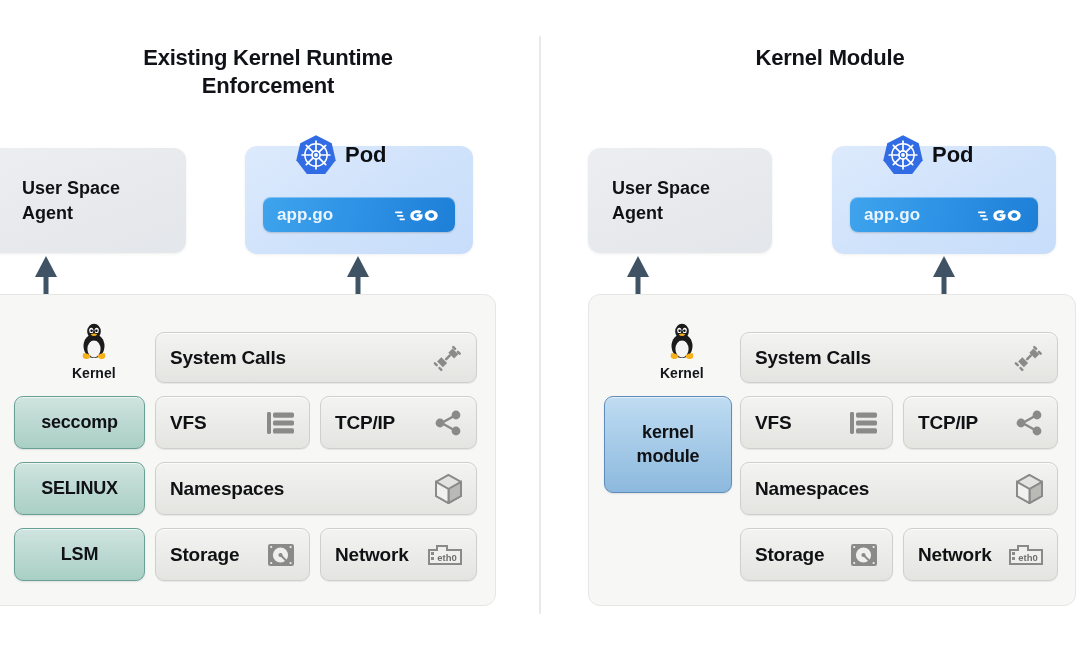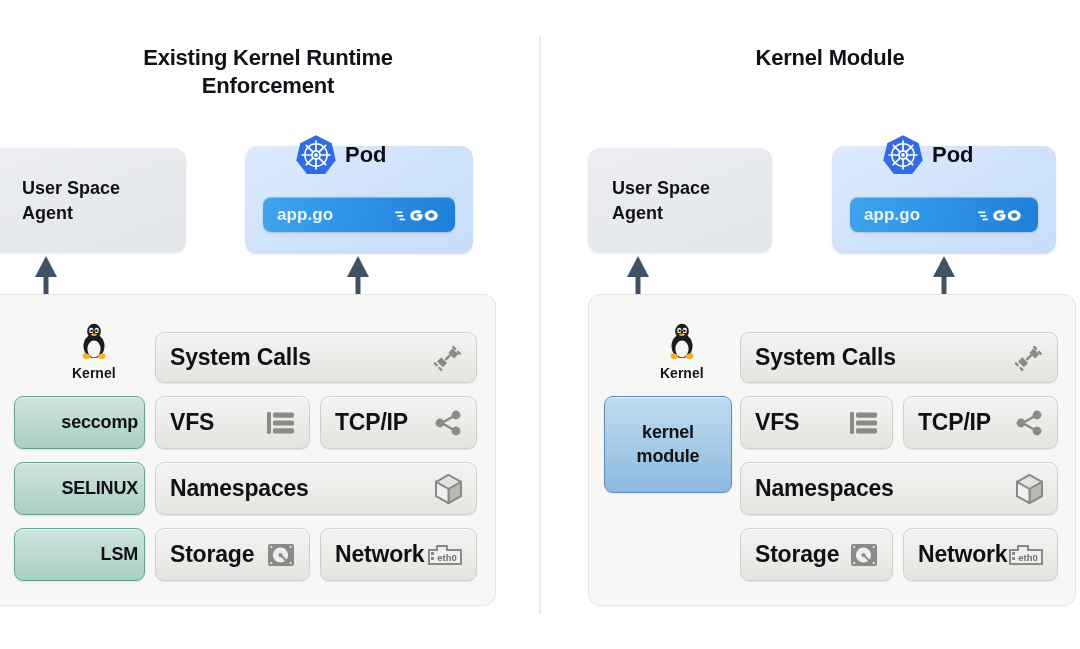--- a/index.html
+++ b/index.html
@@ -102,30 +102,30 @@
   .tile {
     position: absolute;
     border-radius: 9px;
     border: 1px solid #cfcfcd;
     background: linear-gradient(180deg, #f3f3f1 0%, #e4e4e1 100%);
     box-shadow: 0 1px 1px rgba(0,0,0,.07), inset 0 1px 0 rgba(255,255,255,.75);
     display: flex; align-items: center; justify-content: space-between;
     padding: 0 14px;
   }
   .tile-label {
-    font-size: 23px; font-weight: bold; color: #101114; letter-spacing: -.2px;
+    font-size: 19px; font-weight: bold; color: #101114; letter-spacing: -.2px;
   }
   .tile-icon { display: flex; align-items: center; }
 
   
   .tile-green {
     border: 1px solid #69a096;
     background: linear-gradient(180deg, #cfe4de 0%, #a9cfc5 100%);
     box-shadow: 0 1px 2px rgba(0,0,0,.10), inset 0 1px 0 rgba(255,255,255,.6);
-    justify-content: flex-end; padding: 16px 6px;
+    justify-content: center; padding: 16px 6px;
   }
   .tile-green .tile-label { font-size: 18px; }
 
   
   .tile-blue {
     border: 1px solid #5f8cba;
     background: linear-gradient(180deg, #bfdcf2 0%, #8cb9dd 100%);
     box-shadow: 0 1px 2px rgba(0,0,0,.10), inset 0 1px 0 rgba(255,255,255,.55);
     justify-content: center; padding: 0 8px; text-align: center;
   }

